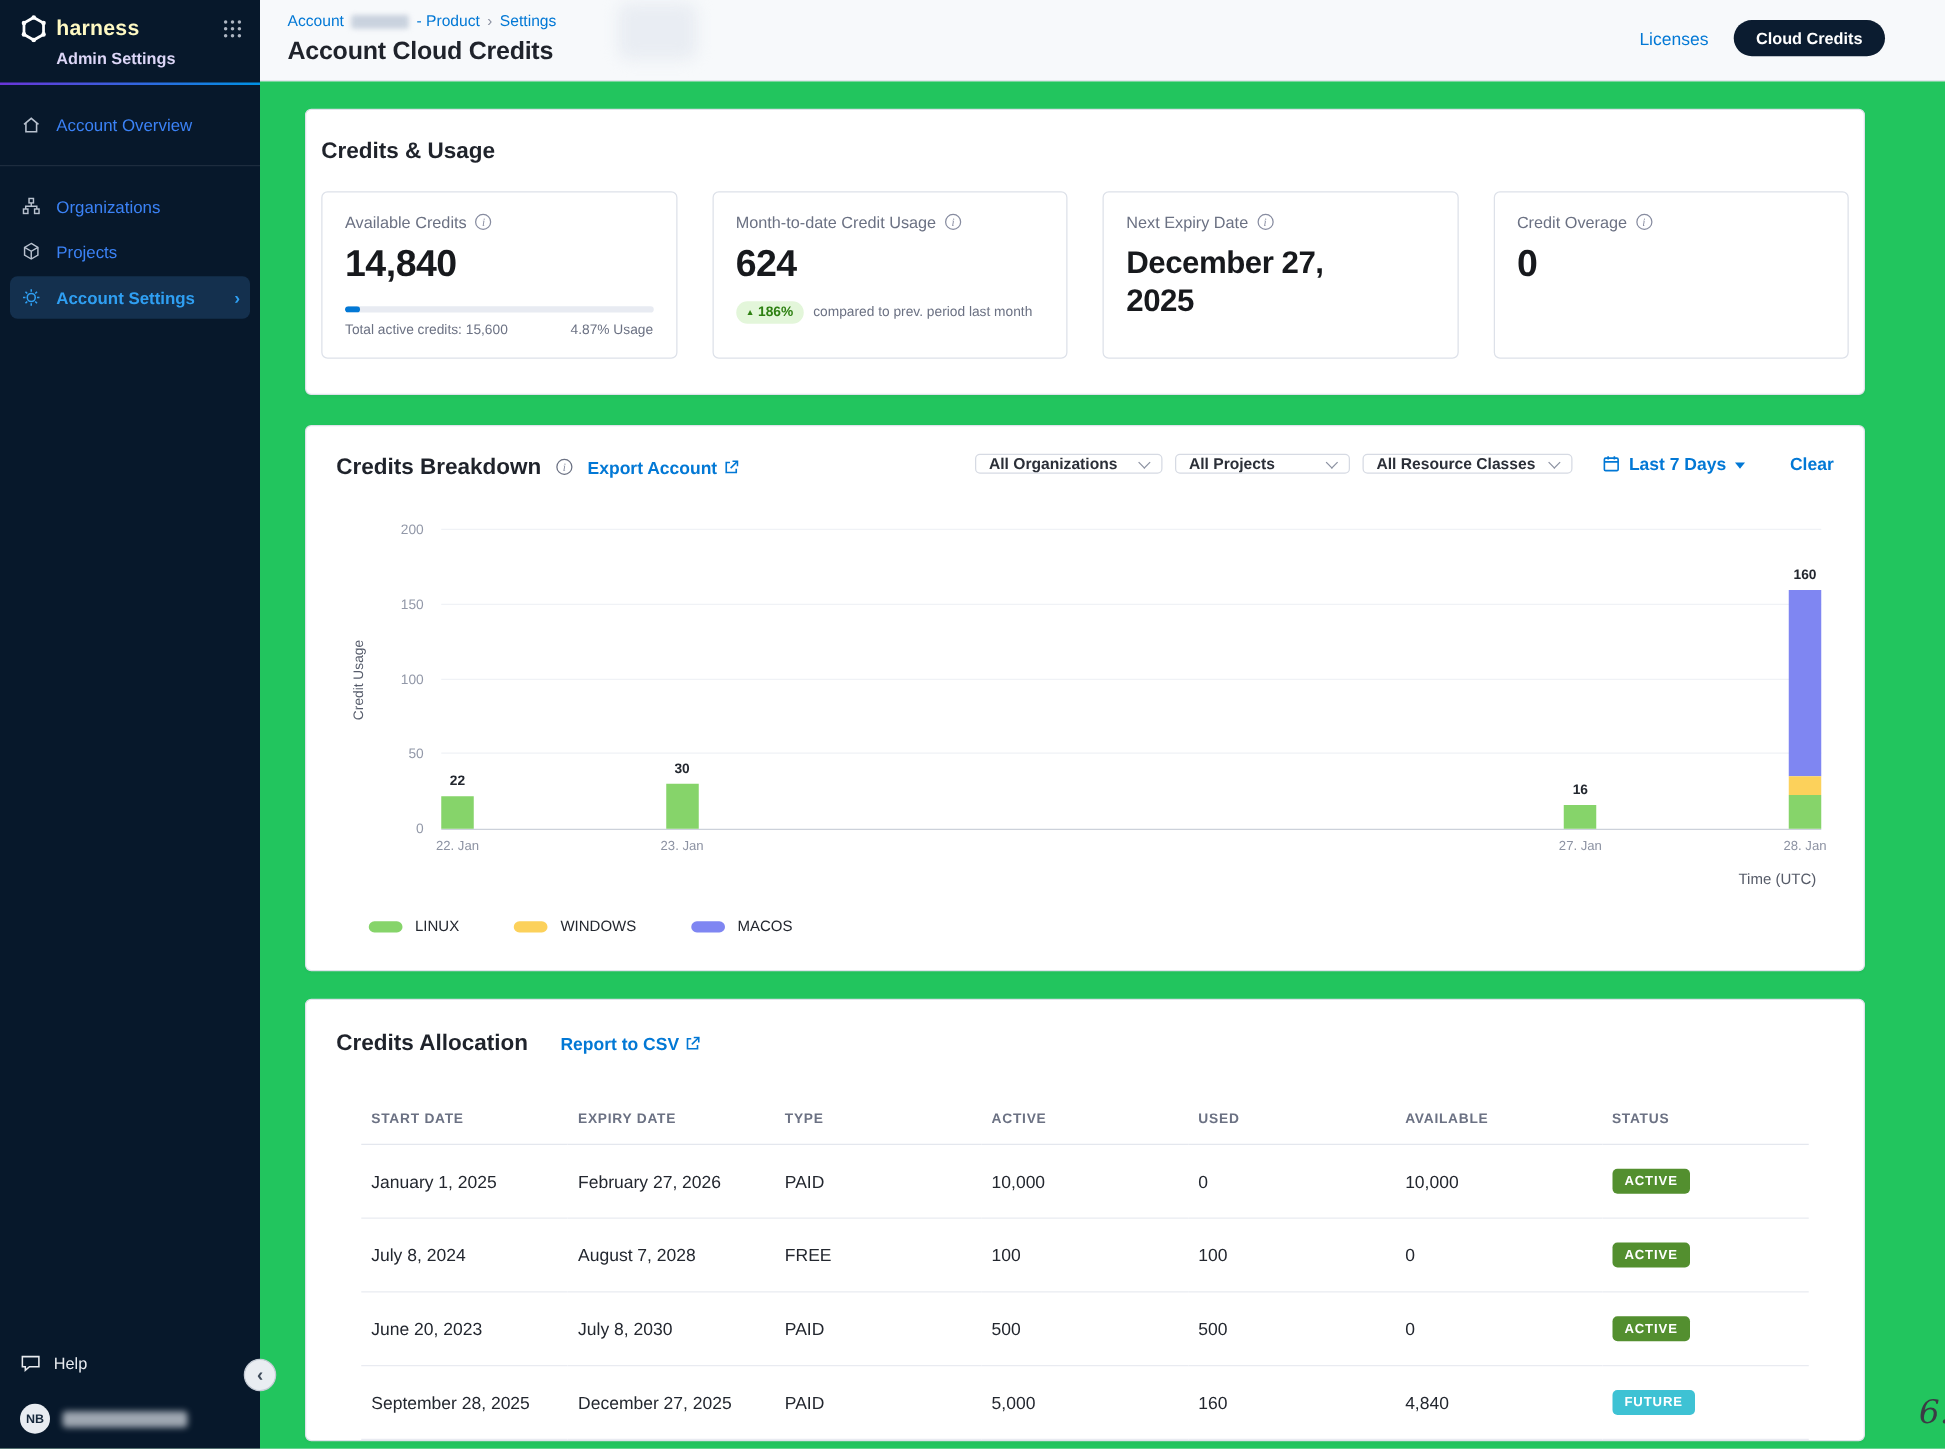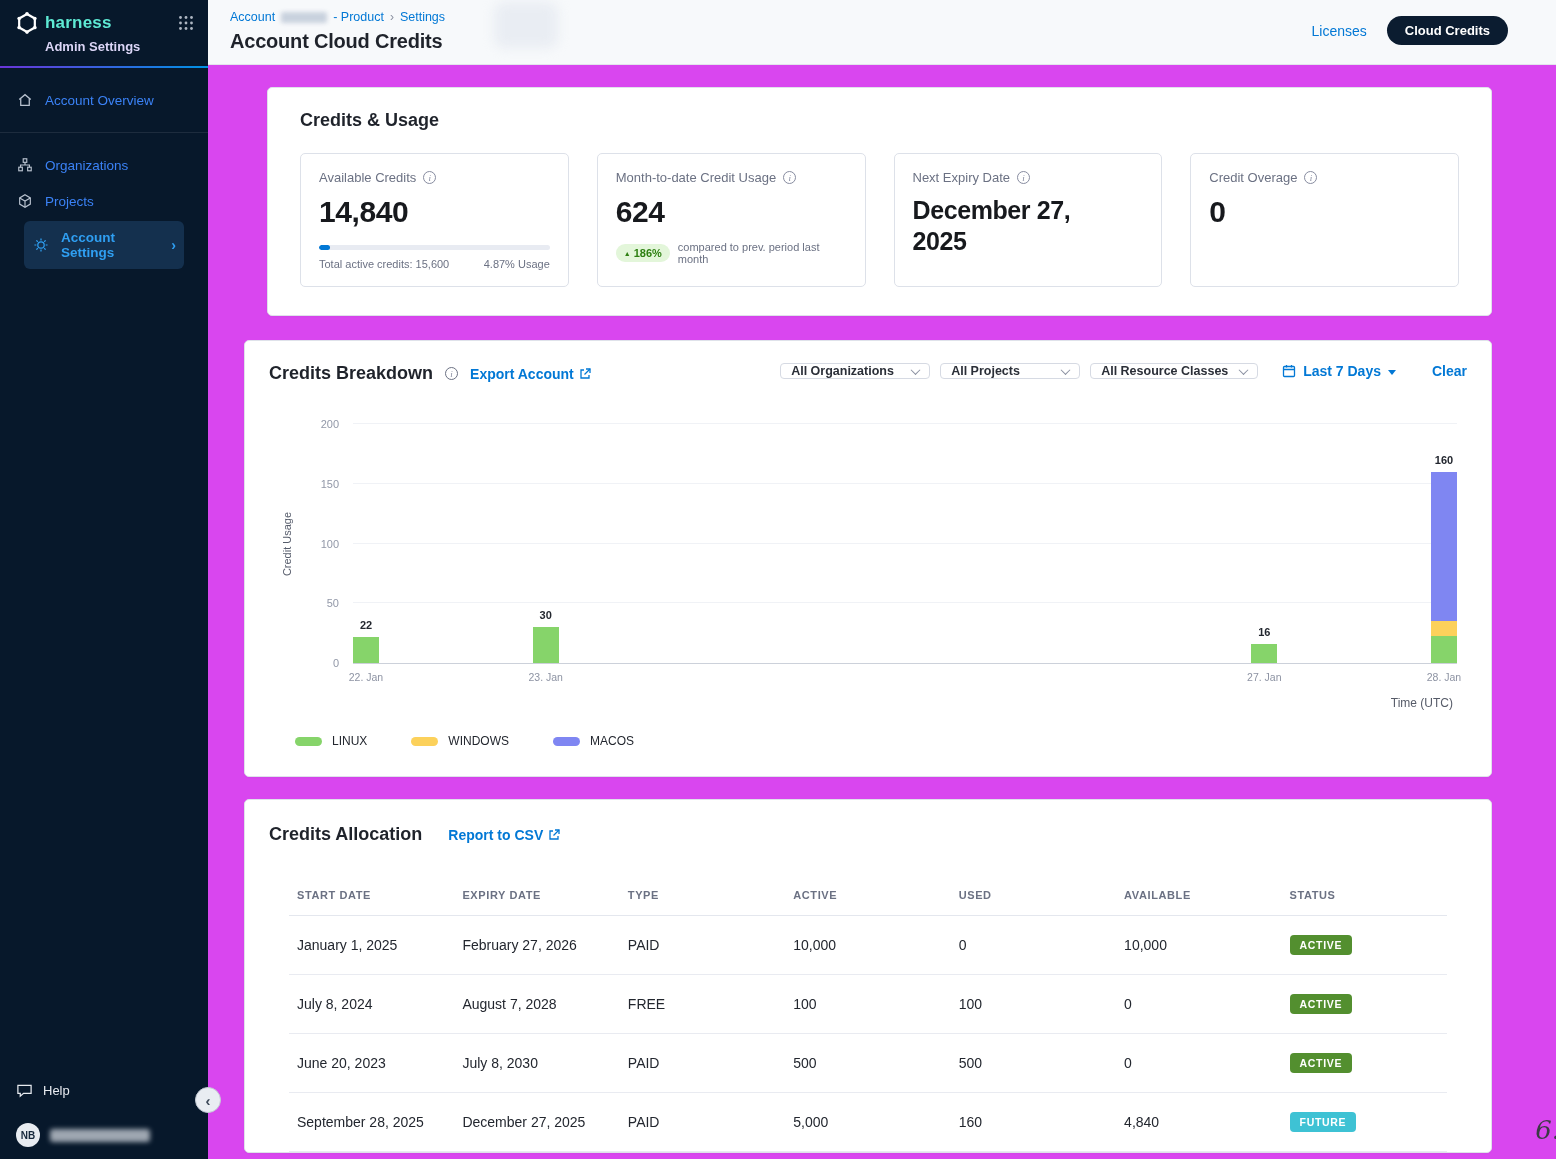--- a/index.html
+++ b/index.html
@@ -15,35 +15,35 @@
   
   .sidebar {
     width:208px; min-width:208px; height:100%;
     background:#07182b;
     display:flex; flex-direction:column;
     position:relative; z-index:2;
   }
   .sb-header { padding:12px 14px 0 16px; }
   .sb-brand-row { display:flex; align-items:center; }
   .sb-logo { width:22px; height:22px; }
-  .sb-name { color:#5eead4; font-size:17px; font-weight:700; margin-left:7px; letter-spacing:.2px; }
+  .sb-name { color:#fef9c3; font-size:17px; font-weight:700; margin-left:7px; letter-spacing:.2px; }
   .sb-grid { margin-left:auto; cursor:pointer; }
   .sb-subtitle { color:#dcd6f7; font-size:13px; font-weight:700; margin:5px 0 0 29px; }
   .sb-divider { height:2px; margin-top:12px; background:linear-gradient(90deg,#6a35d9,#0092e4); }
 
   .sb-nav { margin-top:14px; flex:1; }
   .nav-item {
     display:flex; align-items:center; gap:12px;
     padding:10px 14px 10px 17px;
     font-size:13.5px; color:#3b82f6; cursor:pointer;
   }
   .nav-item svg { flex:0 0 auto; }
   .nav-sep { border-top:1px solid rgba(255,255,255,.09); margin:14px 0; }
   .nav-item.active {
-    margin:2px 24px; padding:9px 8px 9px 9px;
+    margin:2px 8px; padding:9px 8px 9px 9px;
     background:#14304e; border-radius:6px;
     color:#2f9ff2; font-weight:700;
   }
   .nav-item.active .nav-chev { margin-left:auto; color:#2f9ff2; font-size:14px; font-weight:700; }
 
   .sb-footer { padding:0 16px 12px 16px; }
   .help-row { display:flex; align-items:center; gap:10px; color:#e8ebf0; font-size:13px; cursor:pointer; margin-bottom:24px; }
   .user-row { display:flex; align-items:center; }
   .avatar {
     width:24px; height:24px; border-radius:50%;
@@ -56,21 +56,21 @@
   
   .collapse-handle {
     position:absolute; left:195px; top:1087px; width:26px; height:26px;
     border-radius:50%; background:#e9edf2; border:1px solid #c4cbd5;
     display:flex; align-items:center; justify-content:center;
     color:#3e4a5a; z-index:6; cursor:pointer;
   }
   .collapse-handle::before { content:"‹"; font-size:15px; font-weight:700; }
 
   
-  .main { flex:1; height:100%; display:flex; flex-direction:column; background:#d946ef; position:relative; }
+  .main { flex:1; height:100%; display:flex; flex-direction:column; background:#22c55e; position:relative; }
 
   .topbar {
     padding:10px 48px 11px 22px;
     display:flex; justify-content:space-between; align-items:flex-start;
     border-bottom:1px solid #e2e5ec;
     background:#f7f9fb;
     position:relative;
   }
   .breadcrumb { font-size:12.5px; display:flex; align-items:center; gap:6px; }
   .breadcrumb .bc-link { color:#0278d5; cursor:pointer; }
@@ -91,21 +91,21 @@
 
   .content { padding:22px 64px 0 36px; flex:1; overflow:hidden; }
 
   .card {
     background:#fff; border:1px solid #dfe2ea; border-radius:5px;
     box-shadow:0 1px 2px rgba(40,41,61,.04);
   }
   .section-title { font-size:18px; font-weight:700; color:#1f232b; }
 
   
-  .usage-card { padding:22px 32px 28px; margin-bottom:24px;margin-left:23px; }
+  .usage-card { padding:22px 12px 28px; margin-bottom:24px; }
   .stat-row { display:flex; gap:28px; margin-top:22px; }
   .stat-card { flex:1; border:1px solid #dde1e9; border-radius:5px; padding:16px 18px; min-height:132px; display:flex; flex-direction:column; }
   .stat-label-row { display:flex; align-items:center; gap:7px; }
   .stat-label { font-size:13px; color:#6b7183; }
   .info-i {
     width:13px; height:13px; border:1px solid #878ca0; border-radius:50%;
     color:#878ca0; font-size:9px; font-style:italic;
     display:inline-flex; align-items:center; justify-content:center;
     font-family:"Liberation Serif", serif; cursor:pointer;
   }

